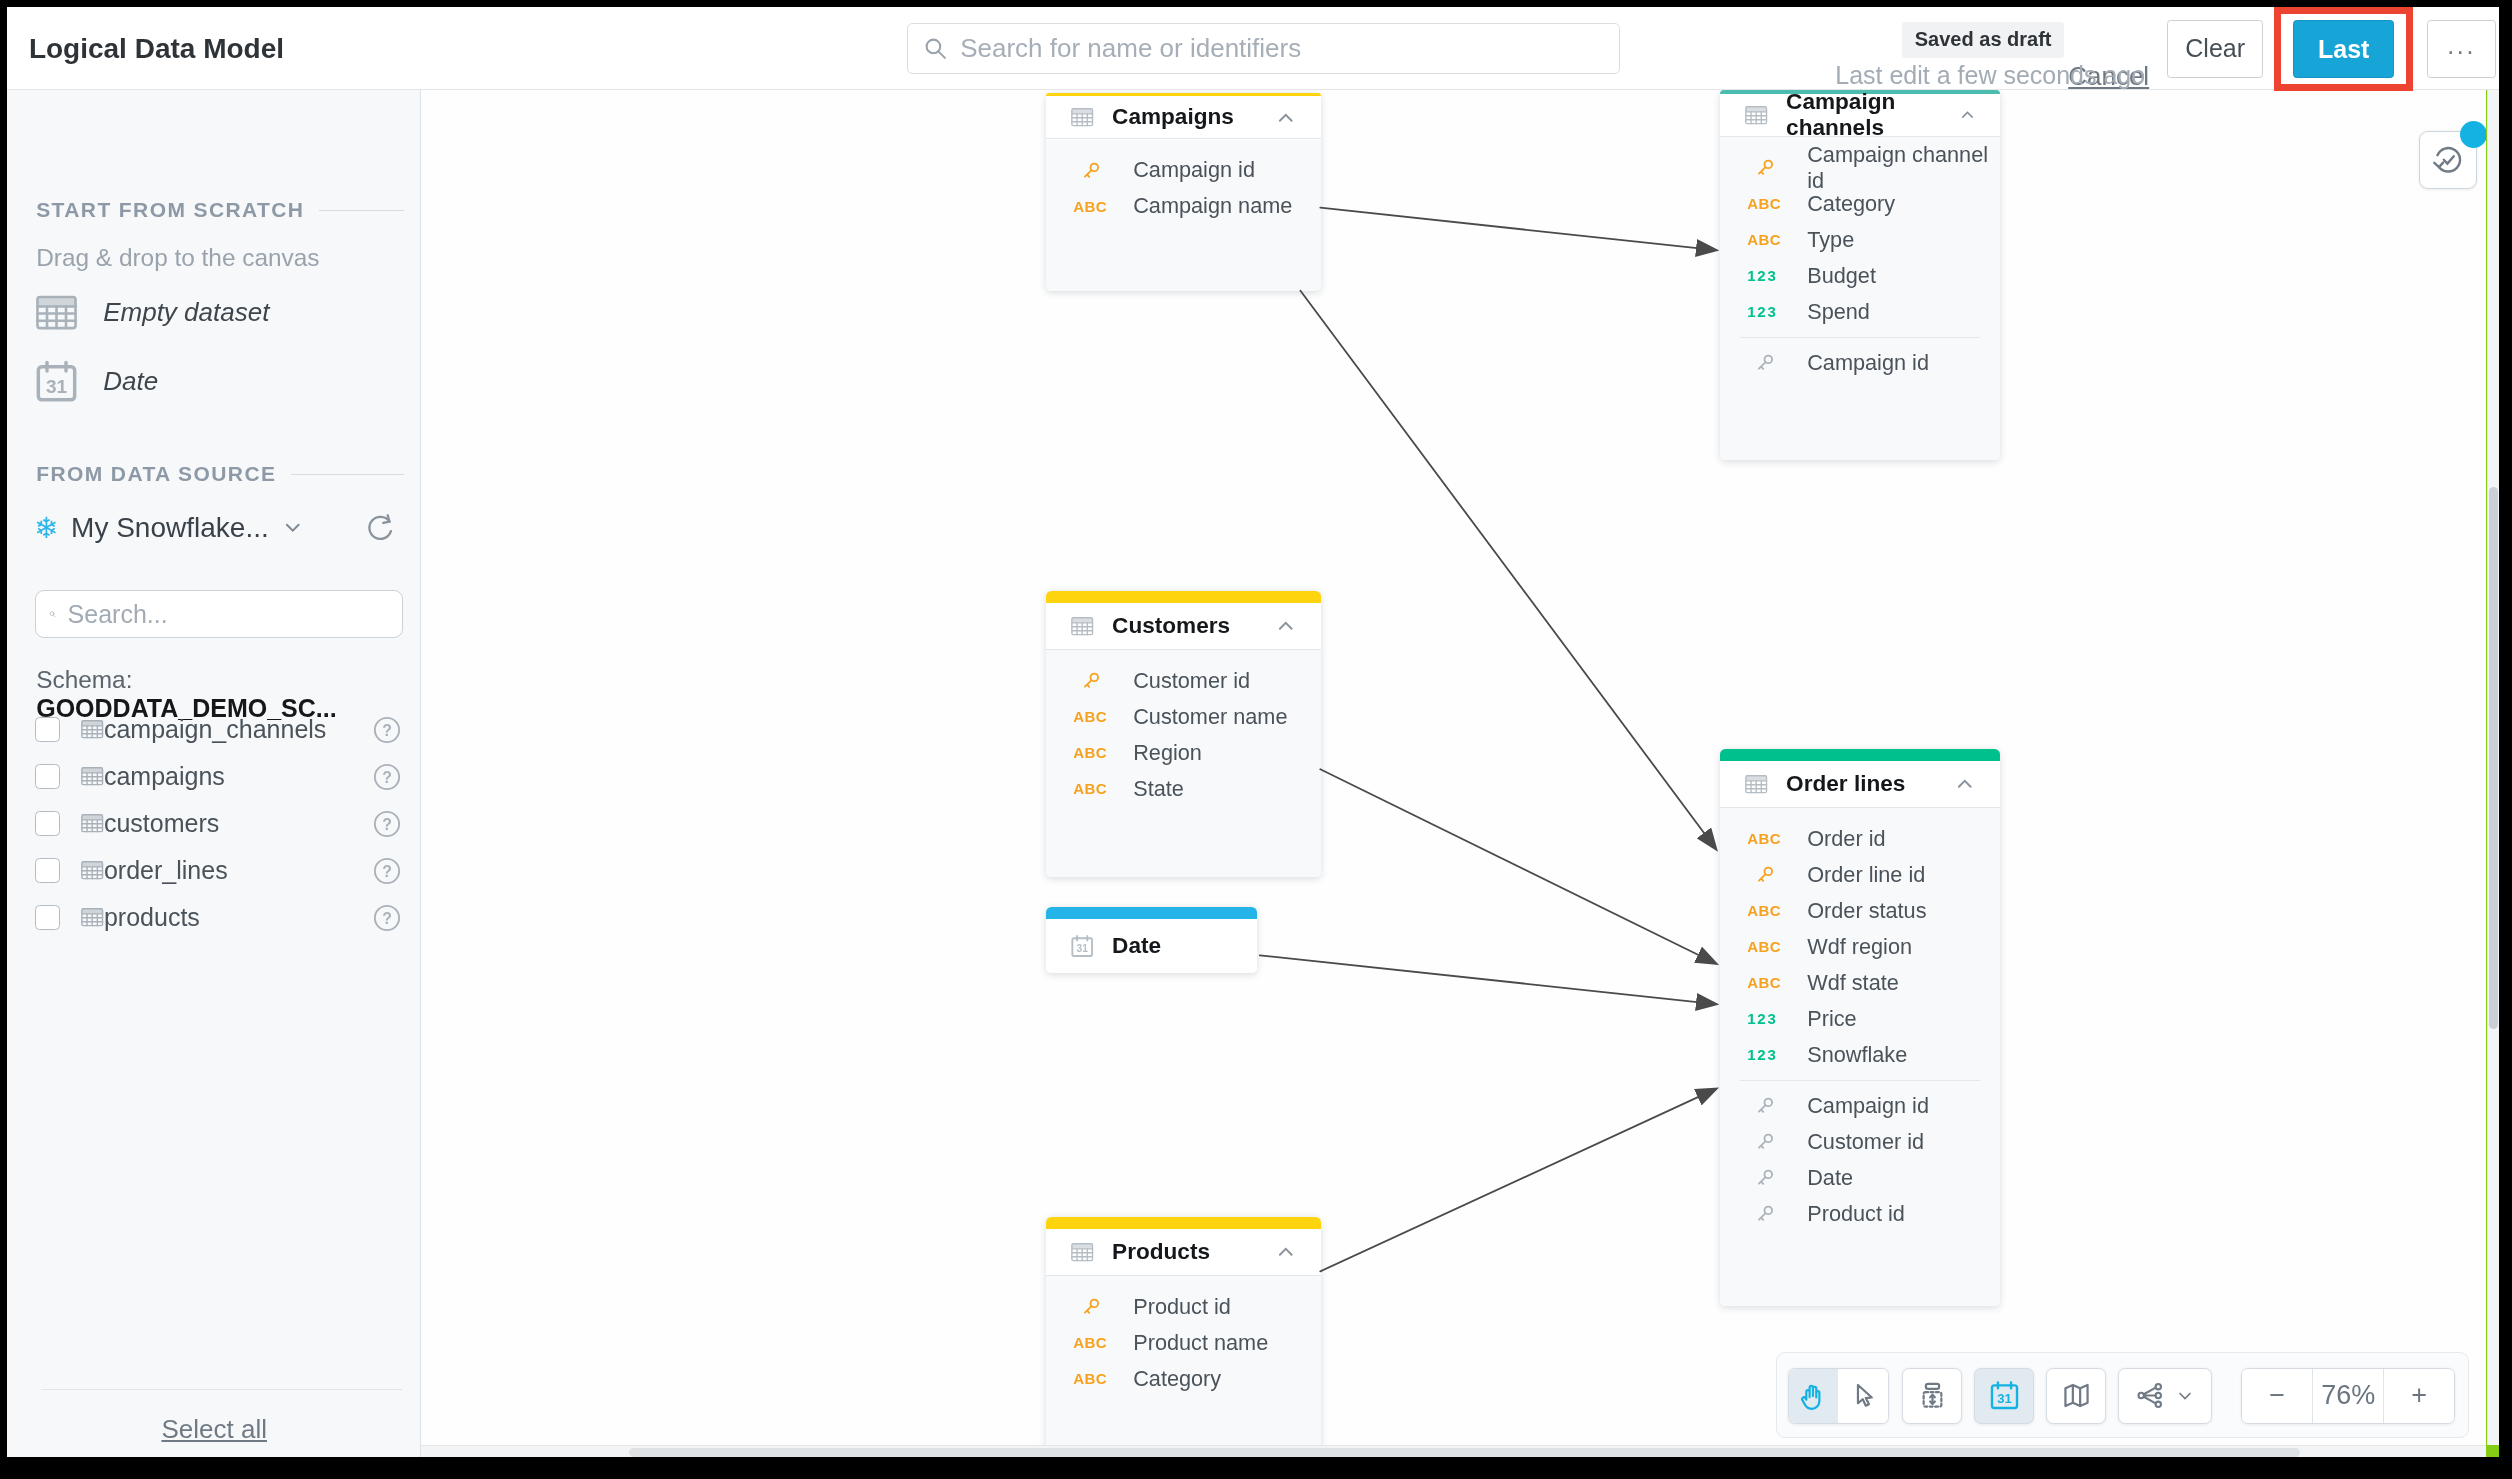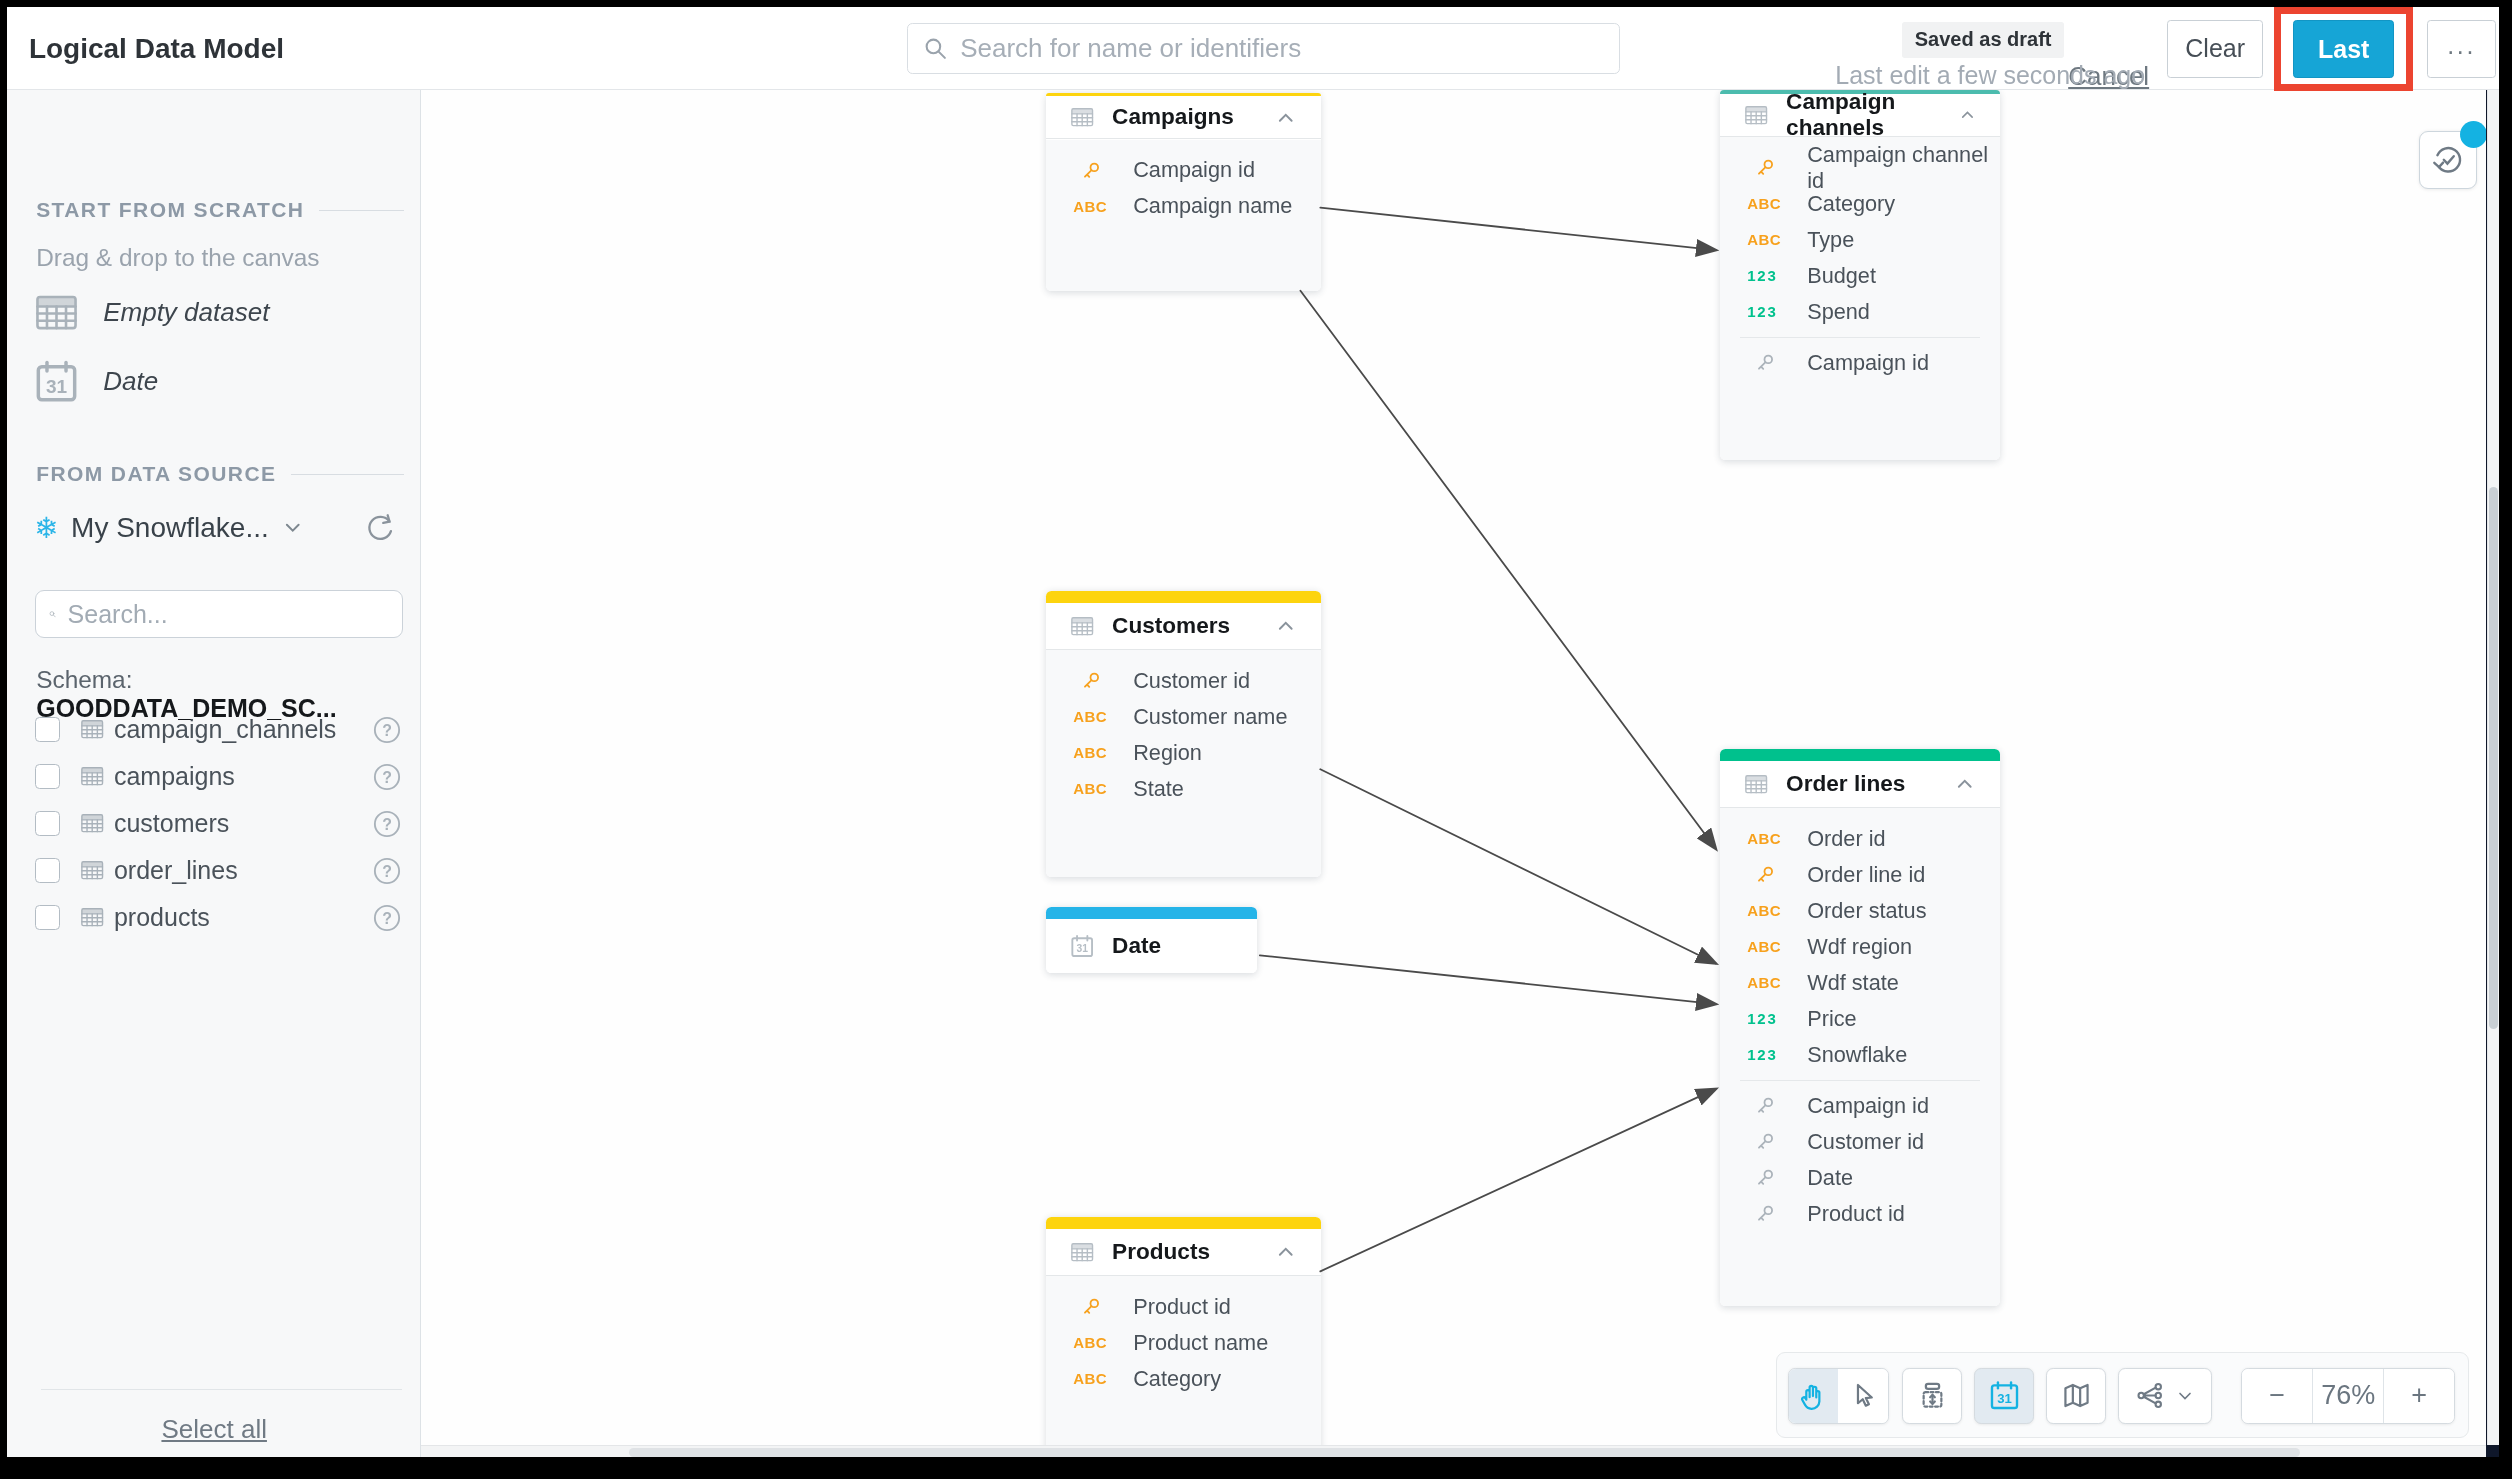--- a/index.html
+++ b/index.html
@@ -1,18 +1,18 @@
 <!DOCTYPE html>
 <html style="font-size:14.4px"><head>
 <meta charset="utf-8">
 <style>
   * { box-sizing: border-box; margin: 0; padding: 0; }
   body { margin:0; font-family:"Liberation Sans", sans-serif; background:#222; }
   .frame { position:relative; width:2512px; height:1479px; background:#000; overflow:hidden; }
-  .inner { position:absolute; left:7.2px; top:7.2px; width:2492px; height:1450px; background:#0f172a; overflow:hidden; }
+  .inner { position:absolute; left:7.2px; top:7.2px; width:2492px; height:1450px; background:#84cc16; overflow:hidden; }
 
   
   .header { position:absolute; left:0; top:0; width:100%; height:83px; background:#fff; border-bottom:0.9px solid #E3E6E9; z-index:20; }
   .app-title { position:absolute; left:21.7px; top:0; height:83px; display:flex; align-items:center; font-size:28px; font-weight:700; color:#2E3338; }
   .hsearch { position:absolute; left:900px; top:16.3px; width:713px; height:51px; border:0.9px solid #D9DEE3; border-radius:5.4px; background:#fff; display:flex; align-items:center; padding:0 14.4px; }
   .hsearch input { border:none; outline:none; flex:1; font-size:26px; color:#33393f; font-family:"Liberation Sans",sans-serif; margin-left:12.6px; background:transparent; }
   .hsearch input::placeholder { color:#A6AEB7; }
   .saved-badge { position:absolute; left:1895px; top:14.4px; height:36px; background:#F1F2F3; border-radius:2.7px; padding:0 12.6px; display:flex; align-items:center; font-size:20px; font-weight:700; color:#2E3338; }
   .cancel-link { position:absolute; left:2061px; top:18px; font-size:26px; color:#6E7880; text-decoration:underline; cursor:pointer;margin-top:36px; }
   .last-edit { position:absolute; left:1797px; top:54px; width:341px; text-align:right; font-size:25px; color:#A3ABB4; }
@@ -37,21 +37,21 @@
   .refresh { width:32.5px; height:32.5px; color:#8A939C; margin-left:auto; cursor:pointer; }
   .sbox { position:absolute; left:28px; width:368px; height:48px; background:#fff; border:0.9px solid #CBD2D9; border-radius:9px; display:flex; align-items:center; padding:0 12.6px; }
   .sbox .mag { width:24.4px; height:24.4px; color:#9AA3AC; }
   .sbox input { border:none; outline:none; flex:1; margin-left:11.7px; font-size:25px; color:#333; font-family:"Liberation Sans",sans-serif; background:transparent; }
   .sbox input::placeholder { color:#A2ABB4; }
   .schema { position:absolute; left:29px; font-size:24.4px; color:#5B646D; }
   .schema b { color:#15181B; font-size:25px; }
   .tbl-row { position:absolute; left:0; width:414px; height:47px; display:flex; align-items:center; padding-left:28px; }
   .cb { width:24.4px; height:24.4px; background:#fff; border:1.8px solid #B3BCC4; border-radius:4.5px; cursor:pointer; flex:none; }
   .row-grid { width:24.4px; height:24.4px; color:#A9B2BA; margin-left:20px; flex:none; }
-  .tbl-label { font-size:25px; color:#4A525A; margin-left:10px; cursor:pointer; }
+  .tbl-label { font-size:25px; color:#4A525A; margin-left:0; cursor:pointer; }
   .q-ic { width:28px; height:28px; color:#A9B2BA; margin-left:auto; margin-right:20px; cursor:pointer; }
   .sb-divider { position:absolute; left:34px; right:18px; height:0.9px; background:#E1E5E8; }
   .select-all { position:absolute; left:0; width:414px; text-align:center; font-size:26px; color:#707A84; text-decoration:underline; cursor:pointer; }
 
   
   .canvas { position:absolute; left:414px; top:83px; width:2065px; height:1355px; background:#FEFEFE; overflow:hidden; }
   .arrows { position:absolute; left:0; top:0; z-index:3; pointer-events:none; }
   .arrows line { pointer-events:stroke; }
 
   .card { position:absolute; background:#fff; border-radius:5.4px; box-shadow:0 1.8px 7.2px rgba(32,50,70,0.16); z-index:2; }

